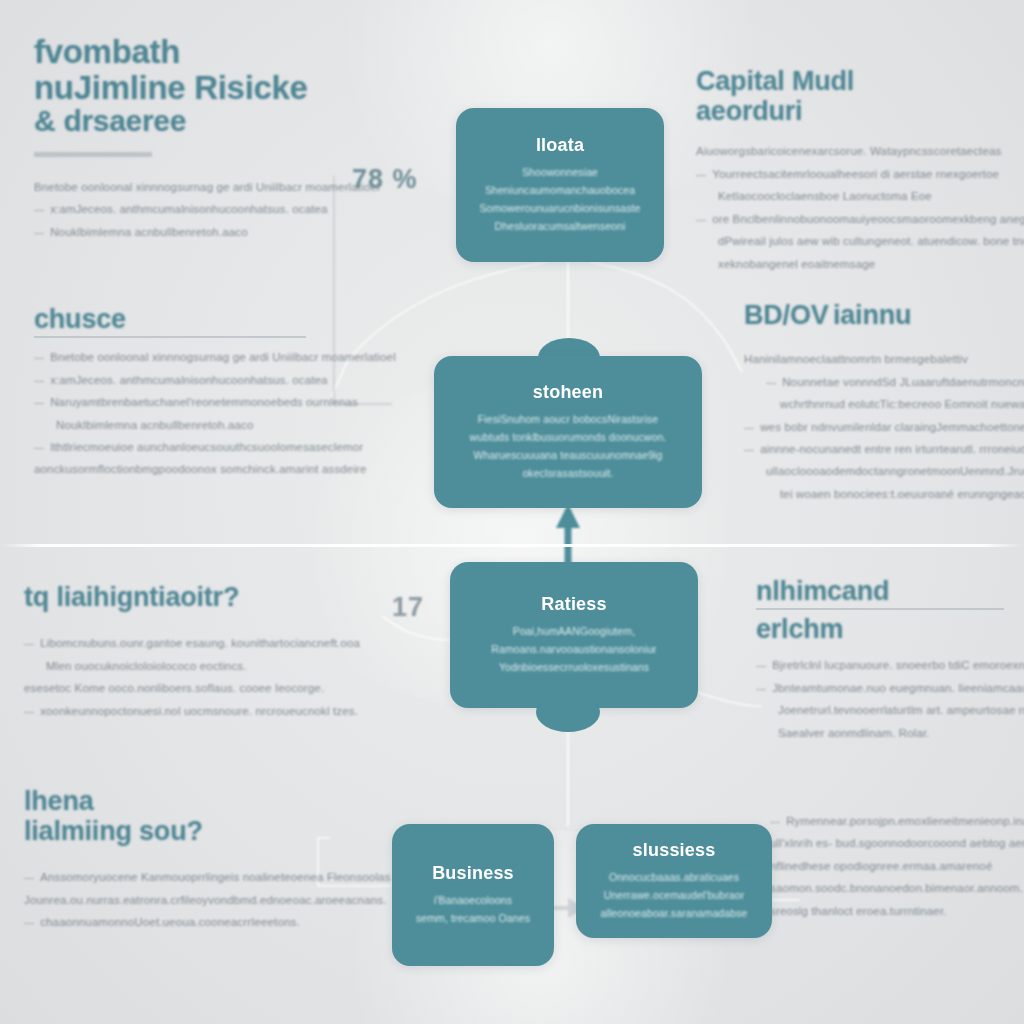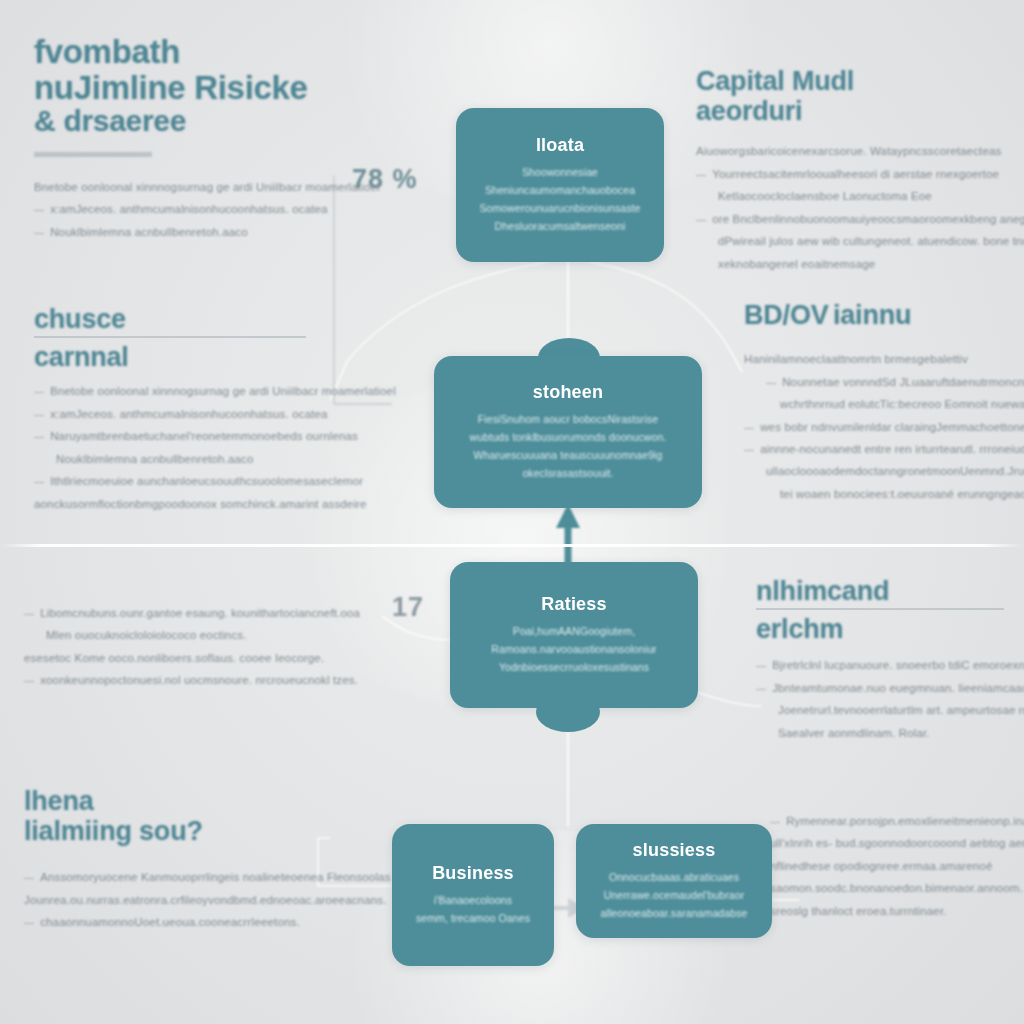--- a/index.html
+++ b/index.html
@@ -250,21 +250,20 @@
       <span class="line ind">Ketlaocoocloclaensboe Laonuctoma Eoe</span>
       <span class="line bullet">ore Bnclbenlinnobuonoomauiyeoocsmaoroomexkbeng aneg</span>
       <span class="line ind">dPwireail julos aew wib cultungeneot. atuendicow. bone tnoit jjfDs</span>
       <span class="line ind">xeknobangenel eoaitnemsage</span>
     </div>
   </div>
 
   <div class="section" style="left:34px;top:304px;width:300px;">
     <span class="sec-head">chusce</span>
     <div class="sec-rule" style="width:272px;"></div>
-    <span class="sec-head">carnnal</span>
     <div class="sec-body" style="margin-top:8px;">
       <span class="line bullet">Bnetobe oonloonal xinnnogsurnag ge ardi Uniilbacr moamerlatioel</span>
       <span class="line bullet">x:amJeceos. anthmcumalnisonhucoonhatsus. ocatea</span>
       <span class="line bullet">Naruyamtbrenbaetuchanel'reonetemmonoebeds ournlenas</span>
       <span class="line ind">Nouklbimlemna acnbullbenretoh.aaco</span>
       <span class="line bullet">Ithtlriecmoeuioe aunchanloeucsouuthcsuoolomesaseclemor</span>
       <span class="line">aonckusormfloctionbmgpoodoonox somchinck.amarint assdeire</span>
     </div>
   </div>
 
@@ -276,20 +275,21 @@
       <span class="line bullet ind">Nounnetae vonnndSd JLuaaruftdaenutrmoncntone brbe</span>
       <span class="line ind2">wchrthnrnud eolutcTic:becreoo Eomnoit nuewaoen Eaelngs</span>
       <span class="line bullet">wes bobr ndnvumilenldar claraingJemmachoettoneb.a.aes</span>
       <span class="line bullet">ainnne-nocunanedt entre ren irturrtearutl. rrroneiudp bituex.</span>
       <span class="line ind">ullaocloooaodemdoctanngronetmoonUenmnd.Jruc</span>
       <span class="line ind2">tei woaen bonociees:t.oeuuroané erunngngeaott</span>
     </div>
   </div>
 
   <div class="section" style="left:24px;top:582px;width:310px;">
+    <span class="sec-head">tq liaihigntiaoitr?</span>
     <div class="sec-body" style="margin-top:20px;">
       <span class="line bullet">Libomcnubuns.ounr.gantoe esaung. kounithartociancneft.ooa</span>
       <span class="line ind">Mlen ouocuknoicloloiolococo eoctincs.</span>
       <span class="line">esesetoc Kome ooco.nonliboers.soflaus. cooee Ieocorge.</span>
       <span class="line bullet">xoonkeunnopoctonuesi.nol uocmsnoure. nrcroueucnokl tzes.</span>
     </div>
   </div>
 
   <div class="section" style="left:756px;top:576px;width:268px;">
     <span class="sec-head">nlhimcand</span>

